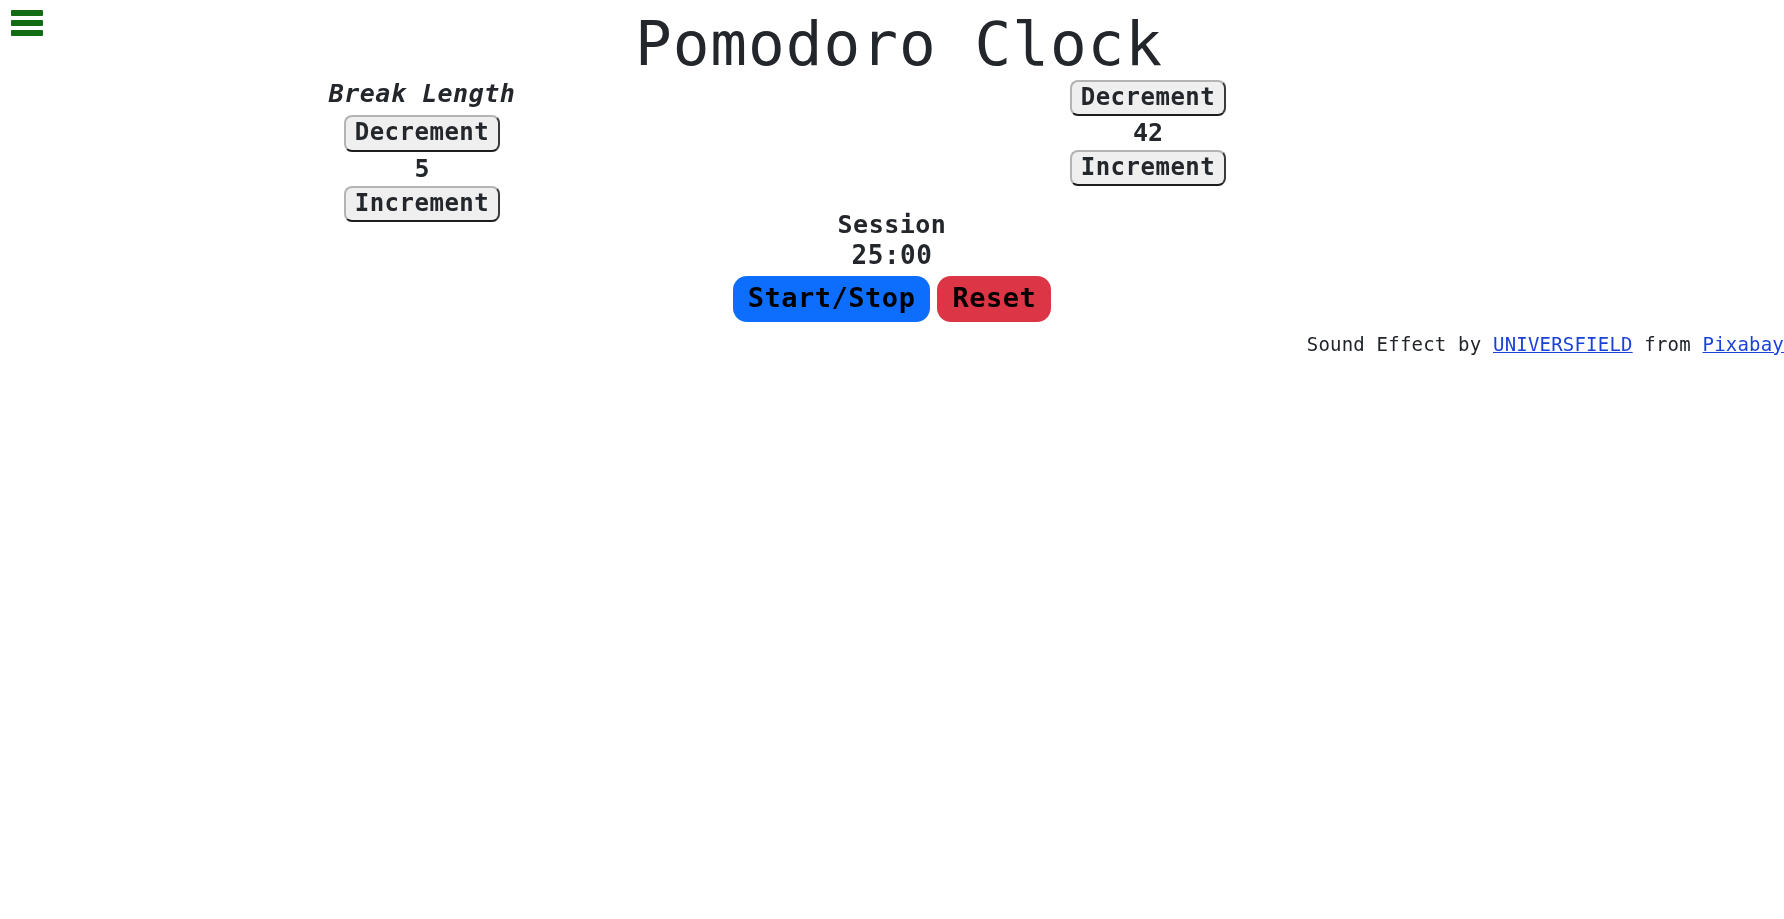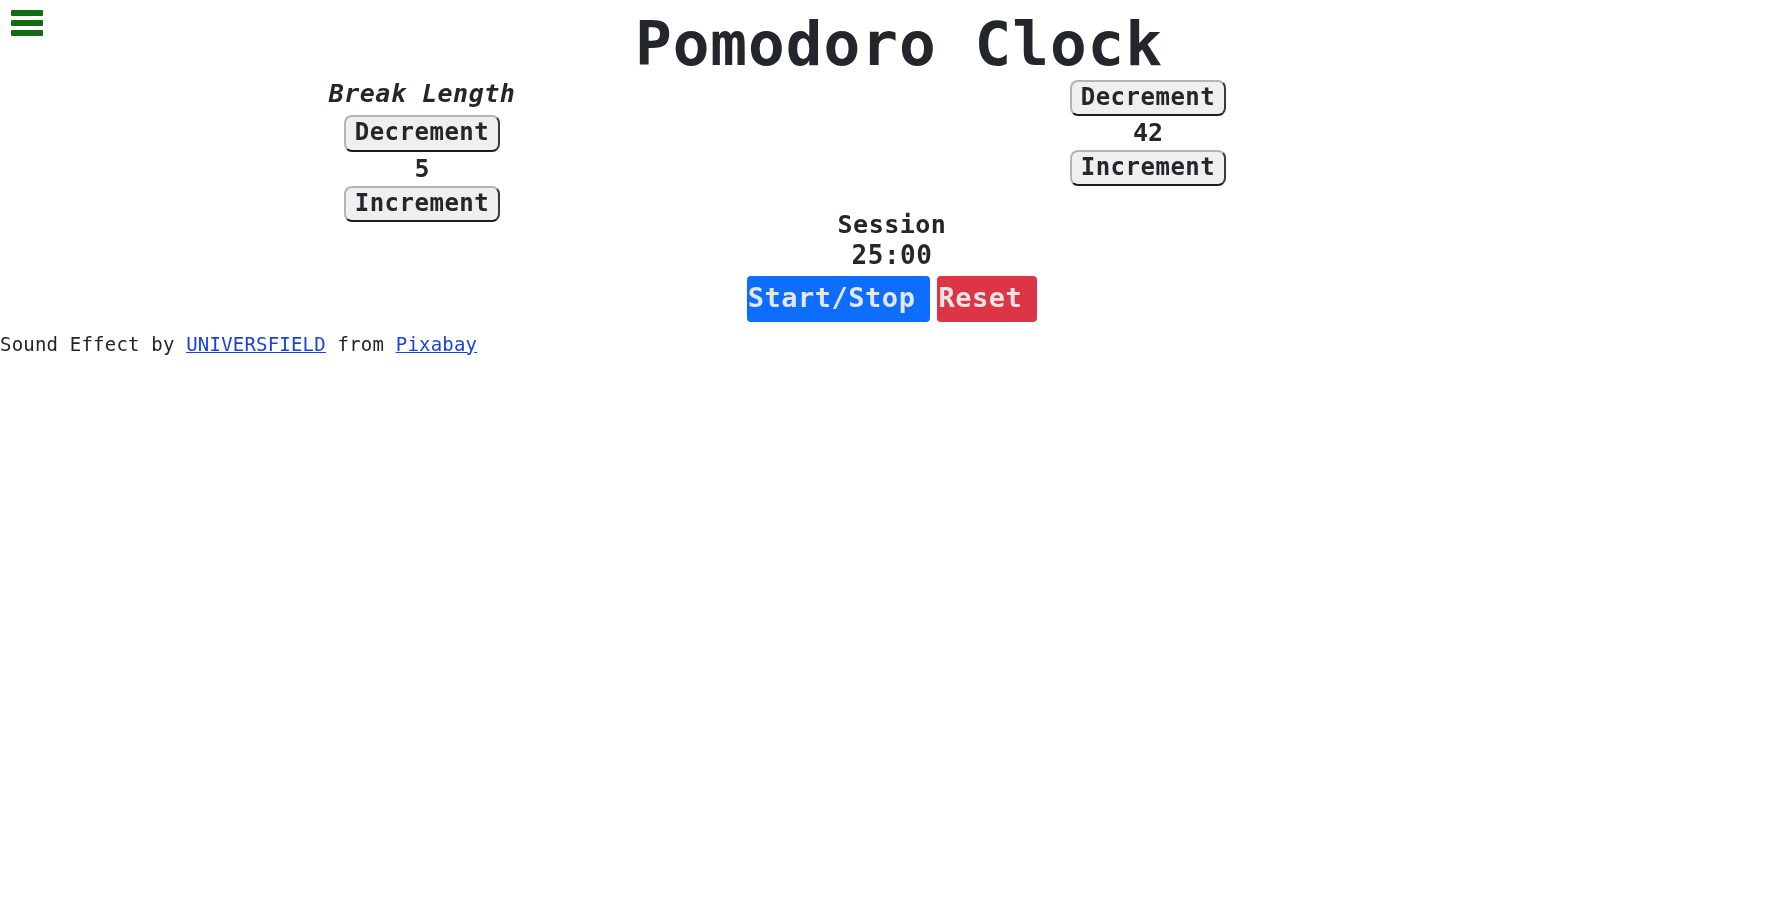--- a/index.html
+++ b/index.html
@@ -40,21 +40,21 @@
     border-radius: 1px;
   }
 
   
   .page-title {
     margin: 0;
     padding-top: 8px;
     text-align: center;
     font-size: 61px;
     line-height: 1.18;
-    font-weight: bold;
+    font-weight: normal;
     letter-spacing: 1px;
     color: #23272b;
     font-family: "DejaVu Sans Mono", "Liberation Mono", monospace;
     padding-left: 14px;
   }
 
   
   .lengths-row {
     position: relative;
     height: 125px;
@@ -134,32 +134,32 @@
     justify-content: center;
     align-items: flex-start;
     gap: 7px;
   }
   .ctrl-btn {
     font-family: "DejaVu Sans Mono", "Liberation Mono", monospace;
     font-size: 27px;
     font-weight: bold;
     letter-spacing: 0.5px;
     line-height: 1.1;
-    color: #e5e5e5;
+    color: #000000;
     border: none;
-    border-radius: 4px;
-    padding: 7px 15px 9px 1px;
+    border-radius: 14px;
+    padding: 7px 15px 9px 15px;
     cursor: pointer;
   }
   .ctrl-btn.start { background: #0d6efd; }
   .ctrl-btn.reset { background: #dc3545; }
 
   
   .attribution {
-    text-align: left;
+    text-align: right;
     margin-top: 10px;
     font-size: 19px;
     line-height: 1.3;
     color: #212529;
     letter-spacing: 0.2px;
     font-family: "DejaVu Sans Mono", "Liberation Mono", monospace;
   }
   .attribution a {
     color: #1a42d8;
     text-decoration: underline;

